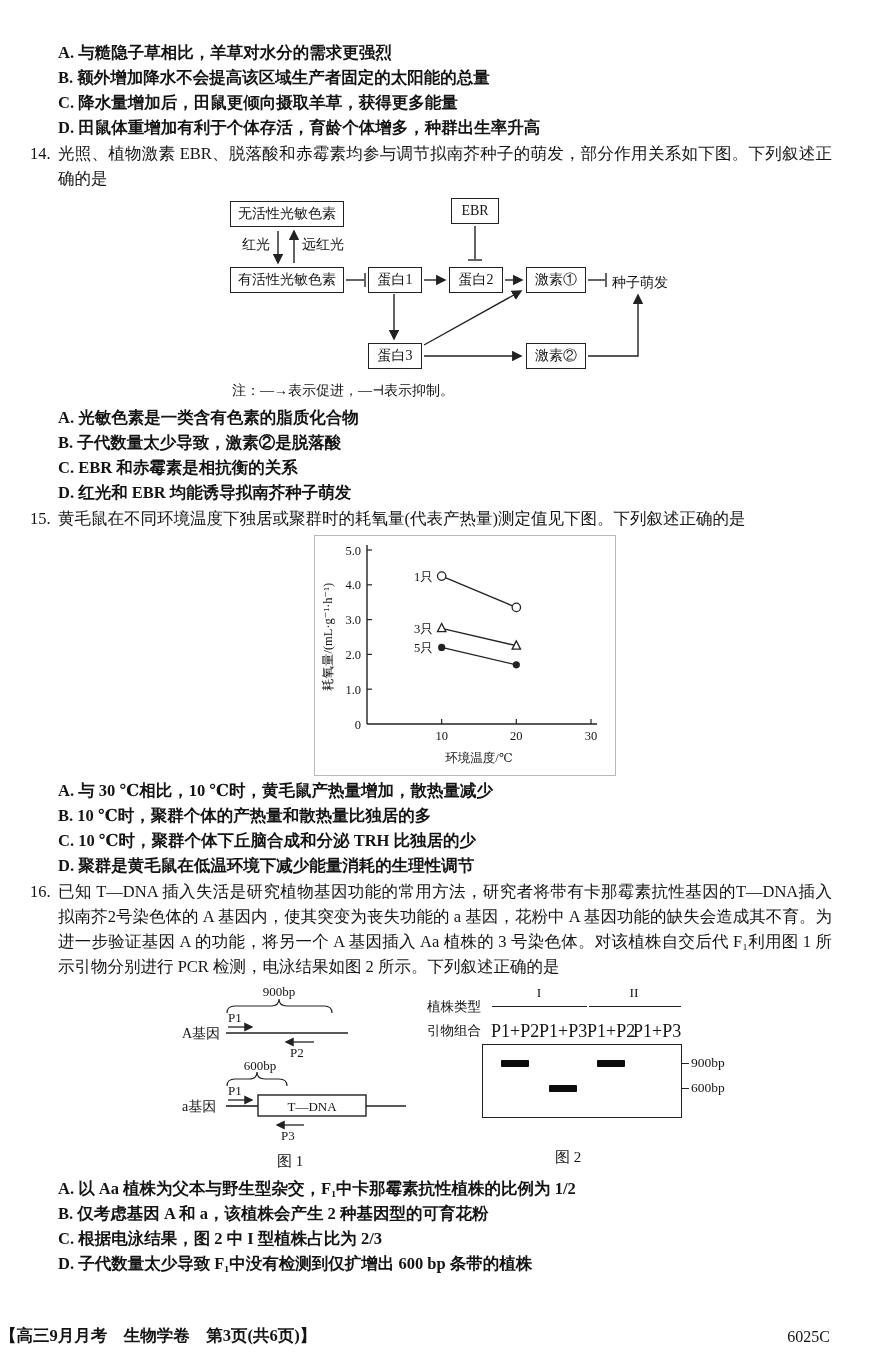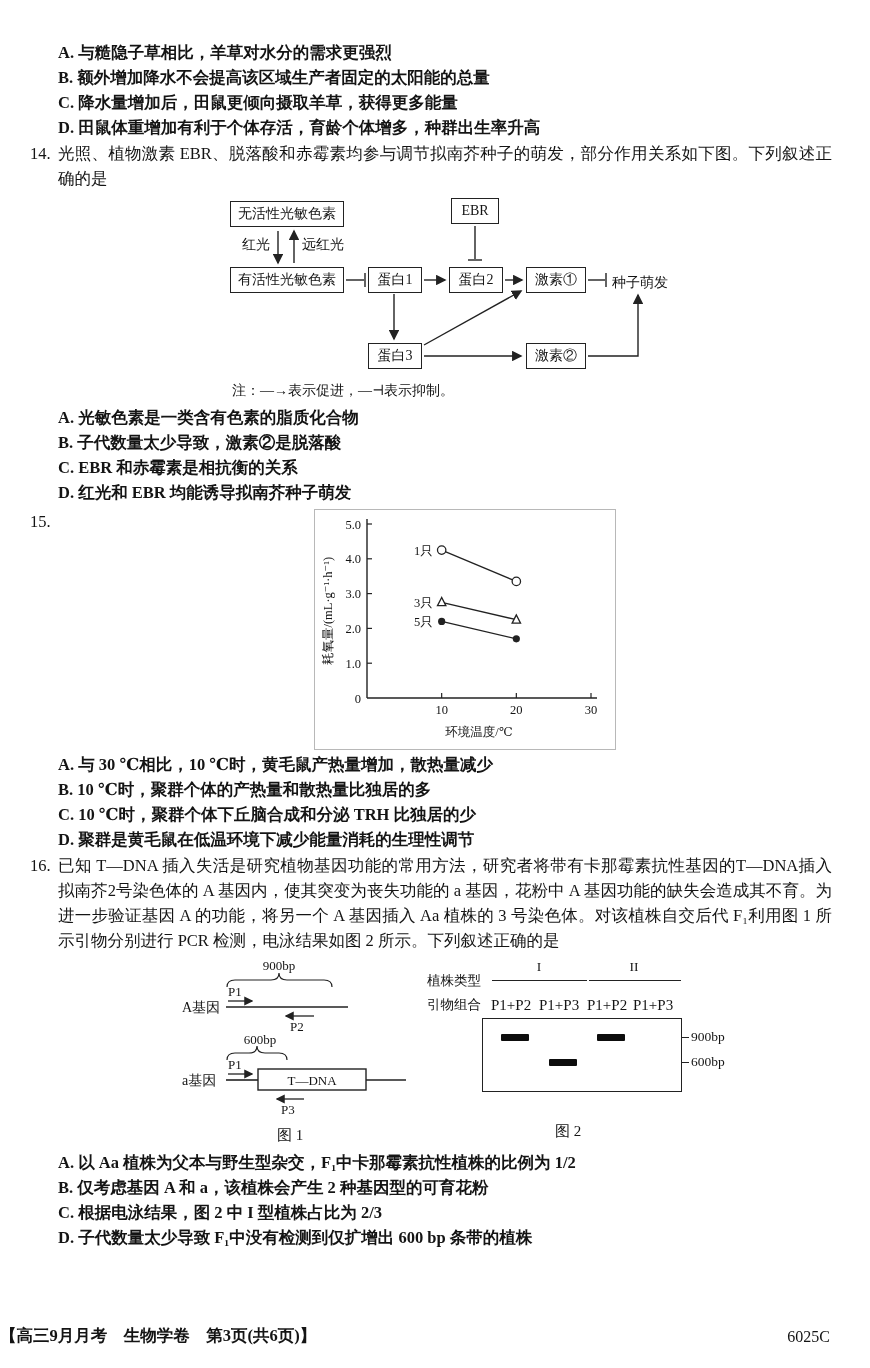--- a/index.html
+++ b/index.html
@@ -25,21 +25,21 @@
 
   
   .chart-wrap{width:fit-content;margin:4px 0 2px 256px;border:1px solid #b8b8b8;
               padding:2px 4px;background:#fff;}
 
   
   .figrow{display:flex;gap:15px;margin:5px 0 2px 124px;align-items:flex-start;}
   .fig1{position:relative;width:230px;height:190px;}
   .fig2{position:relative;width:312px;height:190px;font-size:13.5px;line-height:18px;}
   .f2label{position:absolute;white-space:nowrap;}
-  .lane-h{position:absolute;width:48px;text-align:left;top:38px;font-size:15px;}
+  .lane-h{position:absolute;width:48px;text-align:left;top:38px;font-size:18px;}
   .grp{position:absolute;width:20px;text-align:center;top:0;}
   .grp-line{position:absolute;height:1.4px;background:#222;top:22px;}
   .gel{position:absolute;border:1.4px solid #222;background:#fff;}
   .gel-band{position:absolute;width:28px;height:7px;background:#0d0d0d;border-radius:1px;}
   .gel-tick{position:absolute;width:7px;height:1.4px;background:#222;}
   .caption{position:absolute;font-size:15px;}
 
   
   .footer{position:absolute;left:0;right:0;bottom:20px;text-align:left;
           font-weight:bold;font-size:16.5px;}
@@ -110,20 +110,21 @@
     <ul class="options" style="padding-left:0">
       <li>A. 光敏色素是一类含有色素的脂质化合物</li>
       <li>B. 子代数量太少导致，激素②是脱落酸</li>
       <li>C. EBR 和赤霉素是相抗衡的关系</li>
       <li>D. 红光和 EBR 均能诱导拟南芥种子萌发</li>
     </ul>
   </div>
 
   <div class="question">
     <span class="qnum">15.</span>
+    <p class="stem">黄毛鼠在不同环境温度下独居或聚群时的耗氧量(代表产热量)测定值见下图。下列叙述正确的是</p>
 
     <div class="chart-wrap">
       <svg id="chart15" width="292" height="228" viewBox="0 0 292 228">
           <line x1="48" y1="7" x2="48" y2="186" stroke="#222" stroke-width="1.4"></line>
           <line x1="48" y1="186" x2="278" y2="186" stroke="#222" stroke-width="1.4"></line>
           <text x="42" y="190.5" text-anchor="end" font-size="12.5">0</text>
           <line x1="48" y1="151.2" x2="53" y2="151.2" stroke="#222" stroke-width="1.2"></line>
           <text x="42" y="155.7" text-anchor="end" font-size="12.5">1.0</text>
           <line x1="48" y1="116.39999999999999" x2="53" y2="116.39999999999999" stroke="#222" stroke-width="1.2"></line>
           <text x="42" y="120.89999999999999" text-anchor="end" font-size="12.5">2.0</text>

